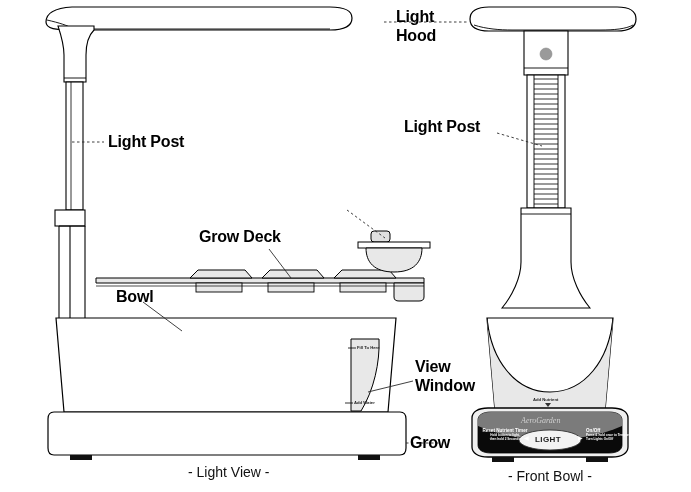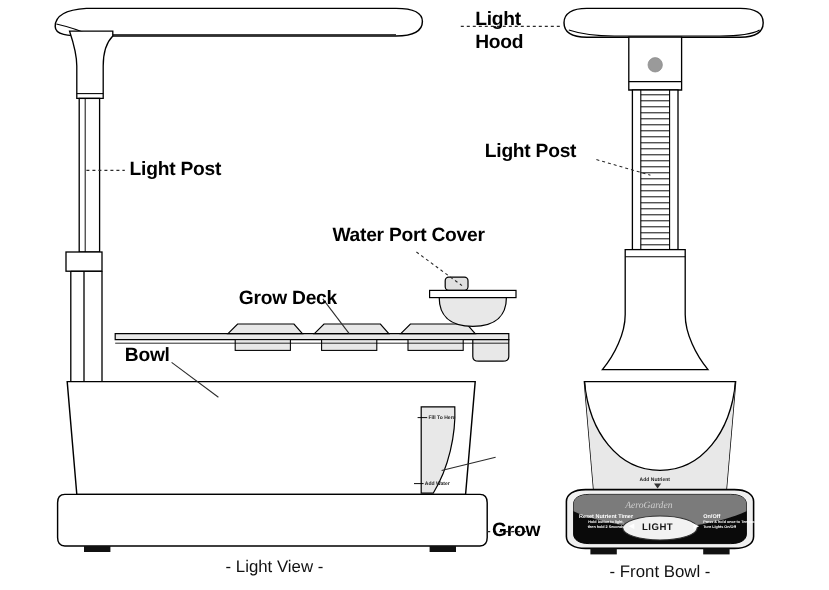--- a/index.html
+++ b/index.html
@@ -254,26 +254,27 @@
     </g>
   </svg>
 
   <div class="callout-label" style="left:108px; top:133px;">Light Post</div>
 
   <div class="callout-label" style="left:396px; top:8px;">Light
 Hood</div>
 
   <div class="callout-label" style="left:404px; top:118px;">Light Post</div>
 
-  <div class="callout-label" style="left:277px; top:188px;">Water Port Cover</div>
-
-  <div class="callout-label" style="left:199px; top:240px;">Grow Deck</div>
-
-  <div class="callout-label" style="left:104px; top:288px;">Bowl</div>
-
+
+  <div class="callout-label" style="left:199px; top:228px;">Grow Deck</div>
+
+  <div class="callout-label" style="left:116px; top:288px;">Bowl</div>
+
+  <div class="callout-label" style="left:415px; top:358px;">View
+Window</div>
 
   <div class="callout-label" style="left:410px; top:434px;">Grow</div>
 
   <div class="view-caption" style="left:188px; top:464px;">- Light View -</div>
 
   <div class="view-caption" style="left:508px; top:468px;">- Front Bowl -</div>
 
   <div class="tiny-label" style="left:357px; top:345px;">Fill To Here</div>
 
   <div class="tiny-label" style="left:354px; top:400px;">Add Water</div>

